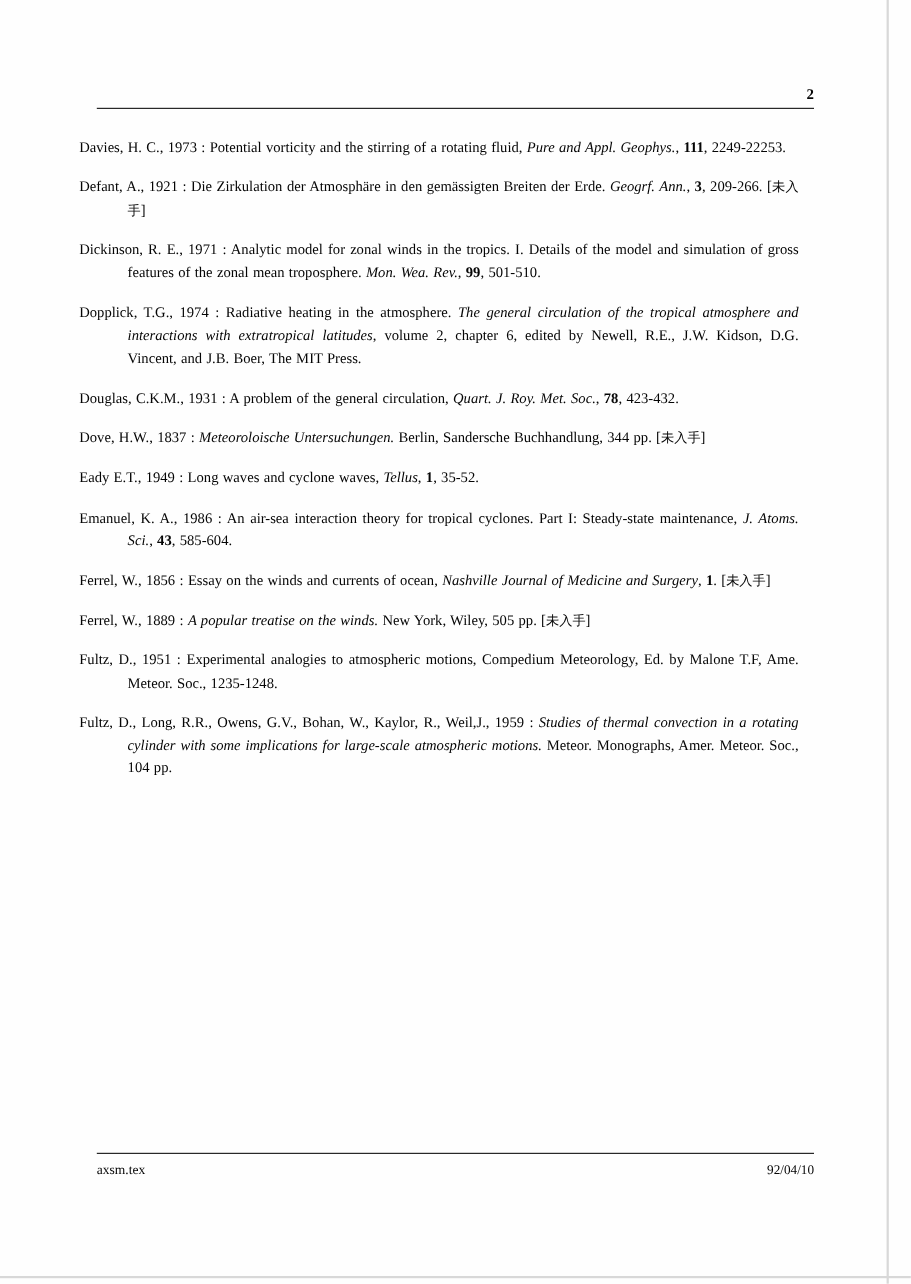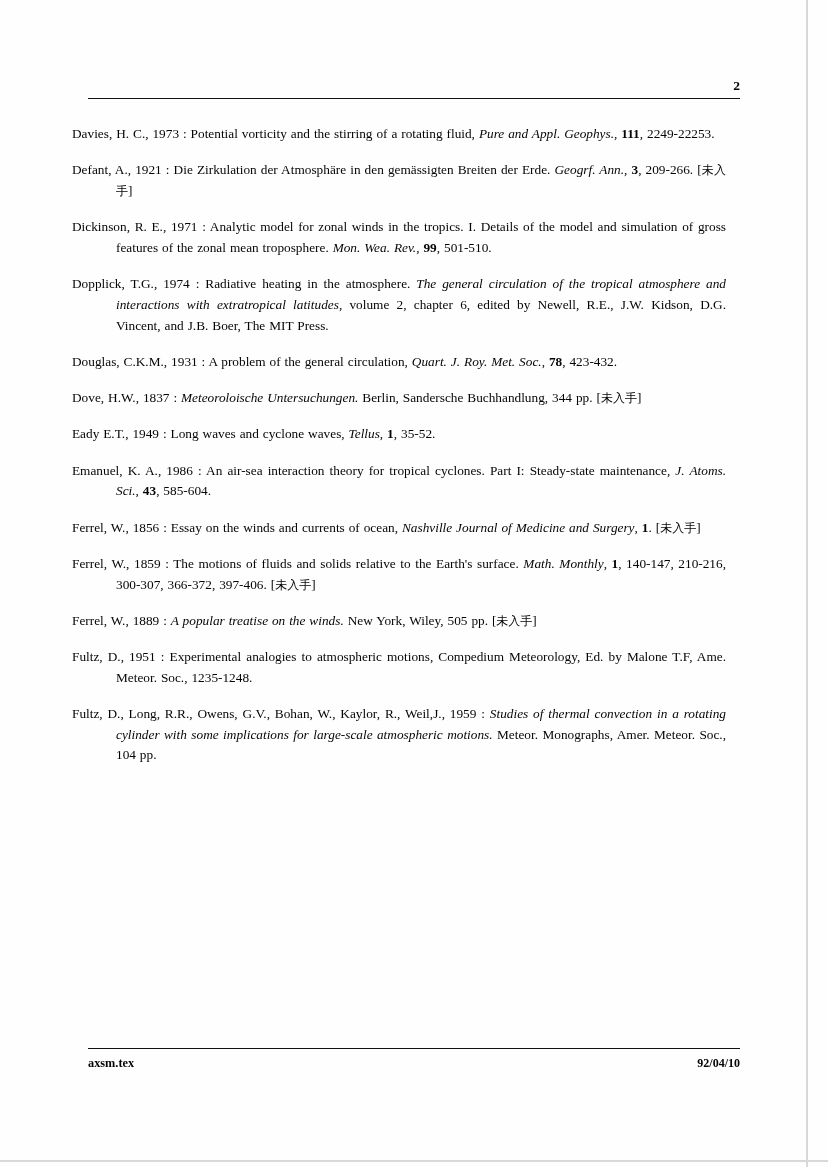--- a/index.html
+++ b/index.html
@@ -68,21 +68,20 @@
   .jp {
     font-family: "DejaVu Sans", sans-serif;
     font-size: 12px;
   }
   .footer {
     position: absolute;
     left: 88px;
     top: 1048px;
     width: 652px;
     height: 30px;
-    font-weight: bold;
   }
   .footer-rule {
     position: absolute;
     left: 0;
     right: 0;
     top: 0;
     border-top: 1.4px solid #111;
   }
   .footer-left {
     position: absolute;
@@ -118,21 +117,20 @@
   <div class="body-block">
       <p class="ref">Davies, H. C., 1973 : Potential vorticity and the stirring of a rotating fluid, <i>Pure and Appl. Geophys.</i>, <b>111</b>, 2249-22253.</p>
       <p class="ref">Defant, A., 1921 : Die Zirkulation der Atmosphäre in den gemässigten Breiten der Erde. <i>Geogrf. Ann.</i>, <b>3</b>, 209-266. [<span class="jp">未入手</span>]</p>
       <p class="ref">Dickinson, R. E., 1971 : Analytic model for zonal winds in the tropics. I. Details of the model and simulation of gross features of the zonal mean troposphere. <i>Mon. Wea. Rev.</i>, <b>99</b>, 501-510.</p>
       <p class="ref">Dopplick, T.G., 1974 : Radiative heating in the atmosphere. <i>The general circulation of the tropical atmosphere and interactions with extratropical latitudes</i>, volume 2, chapter 6, edited by Newell, R.E., J.W. Kidson, D.G. Vincent, and J.B. Boer, The MIT Press.</p>
       <p class="ref">Douglas, C.K.M., 1931 : A problem of the general circulation, <i>Quart. J. Roy. Met. Soc.</i>, <b>78</b>, 423-432.</p>
       <p class="ref">Dove, H.W., 1837 : <i>Meteoroloische Untersuchungen.</i> Berlin, Sandersche Buchhandlung, 344 pp. [<span class="jp">未入手</span>]</p>
       <p class="ref">Eady E.T., 1949 : Long waves and cyclone waves, <i>Tellus</i>, <b>1</b>, 35-52.</p>
       <p class="ref">Emanuel, K. A., 1986 : An air-sea interaction theory for tropical cyclones. Part I: Steady-state maintenance, <i>J. Atoms. Sci.</i>, <b>43</b>, 585-604.</p>
       <p class="ref">Ferrel, W., 1856 : Essay on the winds and currents of ocean, <i>Nashville Journal of Medicine and Surgery</i>, <b>1</b>. [<span class="jp">未入手</span>]</p>
-      <p class="ref">Ferrel, W., 1859 : The motions of fluids and solids relative to the Earth's surface. <i>Math. Monthly</i>, <b>1</b>, 140-147, 210-216, 300-307, 366-372, 397-406. [<span class="jp">未入手</span>]</p>
       <p class="ref">Ferrel, W., 1889 : <i>A popular treatise on the winds.</i> New York, Wiley, 505 pp. [<span class="jp">未入手</span>]</p>
       <p class="ref">Fultz, D., 1951 : Experimental analogies to atmospheric motions, Compedium Meteorology, Ed. by Malone T.F, Ame. Meteor. Soc., 1235-1248.</p>
       <p class="ref">Fultz, D., Long, R.R., Owens, G.V., Bohan, W., Kaylor, R., Weil,J., 1959 : <i>Studies of thermal convection in a rotating cylinder with some implications for large-scale atmospheric motions.</i> Meteor. Monographs, Amer. Meteor. Soc., 104 pp.</p>
     </div>
 
   <div class="footer">
     <div class="footer-rule"></div>
     <div class="footer-left">axsm.tex</div>
     <div class="footer-right">92/04/10</div>
   </div>

